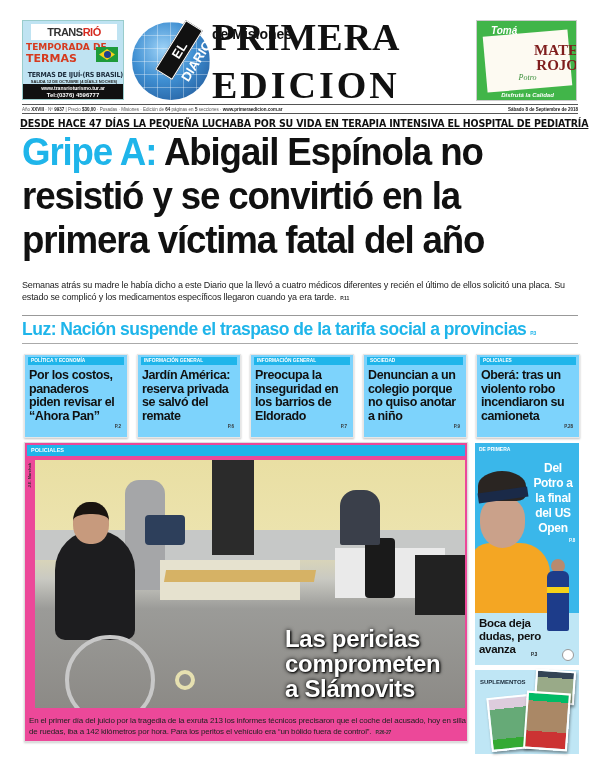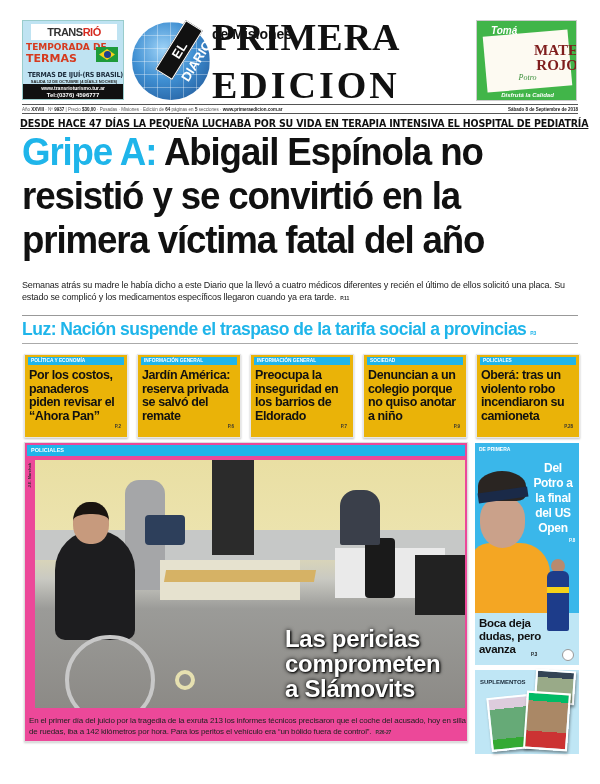--- a/index.html
+++ b/index.html
@@ -46,21 +46,21 @@
 
   .lede { position: absolute; left: 22px; top: 279px; width: 556px; font: 9px "Liberation Sans", sans-serif; line-height: 12px; color: #222; letter-spacing: -0.15px; }
   .pg { font: bold 5px "Liberation Sans", sans-serif; color: #333; margin-left: 4px; }
 
   .hr1 { position: absolute; left: 22px; top: 315px; width: 556px; border-top: 1px solid #999; }
   .second { position: absolute; left: 22px; top: 319px; width: 560px; font: bold 17.5px "Liberation Sans", sans-serif; color: #1fb5ea; letter-spacing: -0.5px; white-space: nowrap; }
   .second .pg { color: #1fb5ea; }
   .hr2 { position: absolute; left: 22px; top: 343px; width: 556px; border-top: 1px solid #aaa; }
 
   
-  .brief { position: absolute; top: 354px; width: 104px; height: 84px; background: #eab308; box-shadow: 0 1px 2px rgba(0,0,0,.25); border: 1px solid #e6e6e6; }
+  .brief { position: absolute; top: 354px; width: 104px; height: 84px; background: #7dd3fc; box-shadow: 0 1px 2px rgba(0,0,0,.25); border: 1px solid #e6e6e6; }
   .brief .sec { margin: 2px 3px 0; height: 8px; background: #1fb5ea; color: #fff; font: bold 4.8px "Liberation Sans", sans-serif; line-height: 8px; padding-left: 3px; text-transform: uppercase; }
   .brief .t { margin: 4px 4px 0; font: bold 12.5px "Liberation Sans", sans-serif; line-height: 13.5px; color: #111; letter-spacing: -0.4px; }
   .brief .p { position: absolute; right: 6px; bottom: 8px; font: bold 4.5px "Liberation Sans", sans-serif; color: #333; }
 
   
   .main-box { position: absolute; left: 24px; top: 442px; width: 444px; height: 300px; background: #ec4899; border: 1px solid #ddd; box-shadow: 0 1px 2px rgba(0,0,0,.2); }
   .main-box .sec { position: absolute; left: 2px; top: 2px; width: 438px; height: 11px; background: #1fb5ea; color: #fff; font: bold 5.5px "Liberation Sans", sans-serif; line-height: 11px; padding-left: 4px; }
   .photo { position: absolute; left: 10px; top: 17px; width: 430px; height: 248px; overflow: hidden;
     background: linear-gradient(180deg, #e9dfa3 0%, #ece3ae 30%, #c9c9c2 48%, #9b9b98 60%, #8c8a86 100%); }
   .photo .door { position: absolute; left: 177px; top: 0; width: 42px; height: 95px; background: #2b2b2b; }

